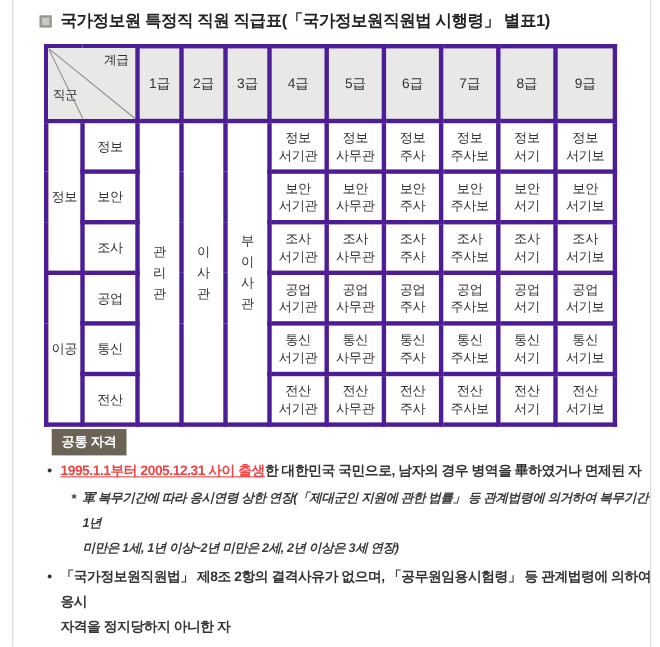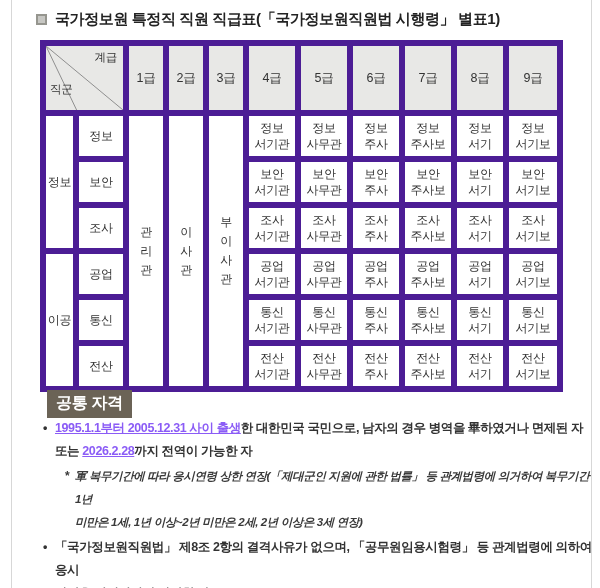--- a/index.html
+++ b/index.html
@@ -32,59 +32,59 @@
 
   
   .table-wrap { position: absolute; left: 40px; top: 40px; }
   table.rank-table {
     border-collapse: collapse; table-layout: fixed; width: 517px;
     font-size: 12px; color: #333; letter-spacing: -0.3px;
     border-left: 1px solid #7a7a7a; border-right: 1px solid #7a7a7a;
     border-top: 2px solid #555; border-bottom: 2px solid #333;
   }
   .rank-table th, .rank-table td {
-    border: 6px solid #4c1d95;
+    border: 4px solid #4c1d95;
     text-align: center; vertical-align: middle;
     white-space: pre-line; line-height: 16px;
     font-weight: normal; padding: 2px 0;
   }
   .rank-table thead tr { height: 46px; }
   .rank-table tbody tr { height: 46px; }
   .rank-table thead th { background: #e8e8e6; font-size: 12.5px; }
   th.corner { position: relative; padding: 0; }
   th.corner svg { position: absolute; inset: 0; width: 100%; height: 100%; }
   .corner-label { position: absolute; font-size: 11.5px; color: #333; }
   .corner-label.top { top: 3px; right: 6px; }
   .corner-label.bottom { bottom: 13px; left: 4px; }
   td.vrank { line-height: 19px; }
 
   
   .badge {
     position: absolute; left: 47px; top: 390px;
     background: #6b6356; color: #ffffff;
-    font-size: 16px; font-weight: bold; letter-spacing: -0.3px;
+    font-size: 12px; font-weight: bold; letter-spacing: -0.3px;
     padding: 3px 9px 4px 9px;
   }
   .qual { position: absolute; left: 43px; top: 417px; width: 552px; }
   .bullet {
     display: flex; align-items: flex-start;
     font-size: 12.5px; font-weight: bold; line-height: 23px;
     color: #333; letter-spacing: -0.4px; margin-bottom: 2px;
   }
   .bullet .marker { flex: 0 0 12px; }
   .bullet .content { flex: 1; }
   .bullet .line { display: block; }
   .note {
     display: flex; align-items: flex-start; padding-left: 22px;
     font-size: 11.5px; font-weight: bold; line-height: 23px;
     color: #3a3a3a; letter-spacing: -0.4px; margin-bottom: 2px;
   }
   .note .marker { flex: 0 0 10px; font-size: 12px; }
   .note .content { flex: 1; white-space: pre-line; font-style: italic; }
-  .link { color: #8b5cf6; text-decoration: underline; cursor: pointer; }
+  .link { color: #ef4444; text-decoration: underline; cursor: pointer; }
   .wrap2 { white-space: pre-line; }
 </style>
 </head>
 <body>
 
 <div class="page-edge left"></div>
 <div class="page-edge right"></div>
 
 <div class="title-row">
   <span class="title-square"></span>
@@ -235,21 +235,20 @@
 </div>
 
 <div class="badge">공통 자격</div>
 
 <div class="qual">
 
   <div class="bullet">
     <span class="marker">•</span>
     <div class="content">
       <span class="line"><a class="link">1995.1.1부터 2005.12.31 사이 출생</a><span>한 대한민국 국민으로, 남자의 경우 병역을 畢하였거나 면제된 자</span></span>
-      <span class="line"><span>또는 </span><a class="link">2026.2.28</a><span>까지 전역이 가능한 자</span></span>
     </div>
   </div>
 
   <div class="note">
     <span class="marker">*</span>
     <div class="content">軍 복무기간에 따라 응시연령 상한 연장(「제대군인 지원에 관한 법률」 등 관계법령에 의거하여 복무기간 1년
 미만은 1세, 1년 이상~2년 미만은 2세, 2년 이상은 3세 연장)</div>
   </div>
 
   <div class="bullet">

